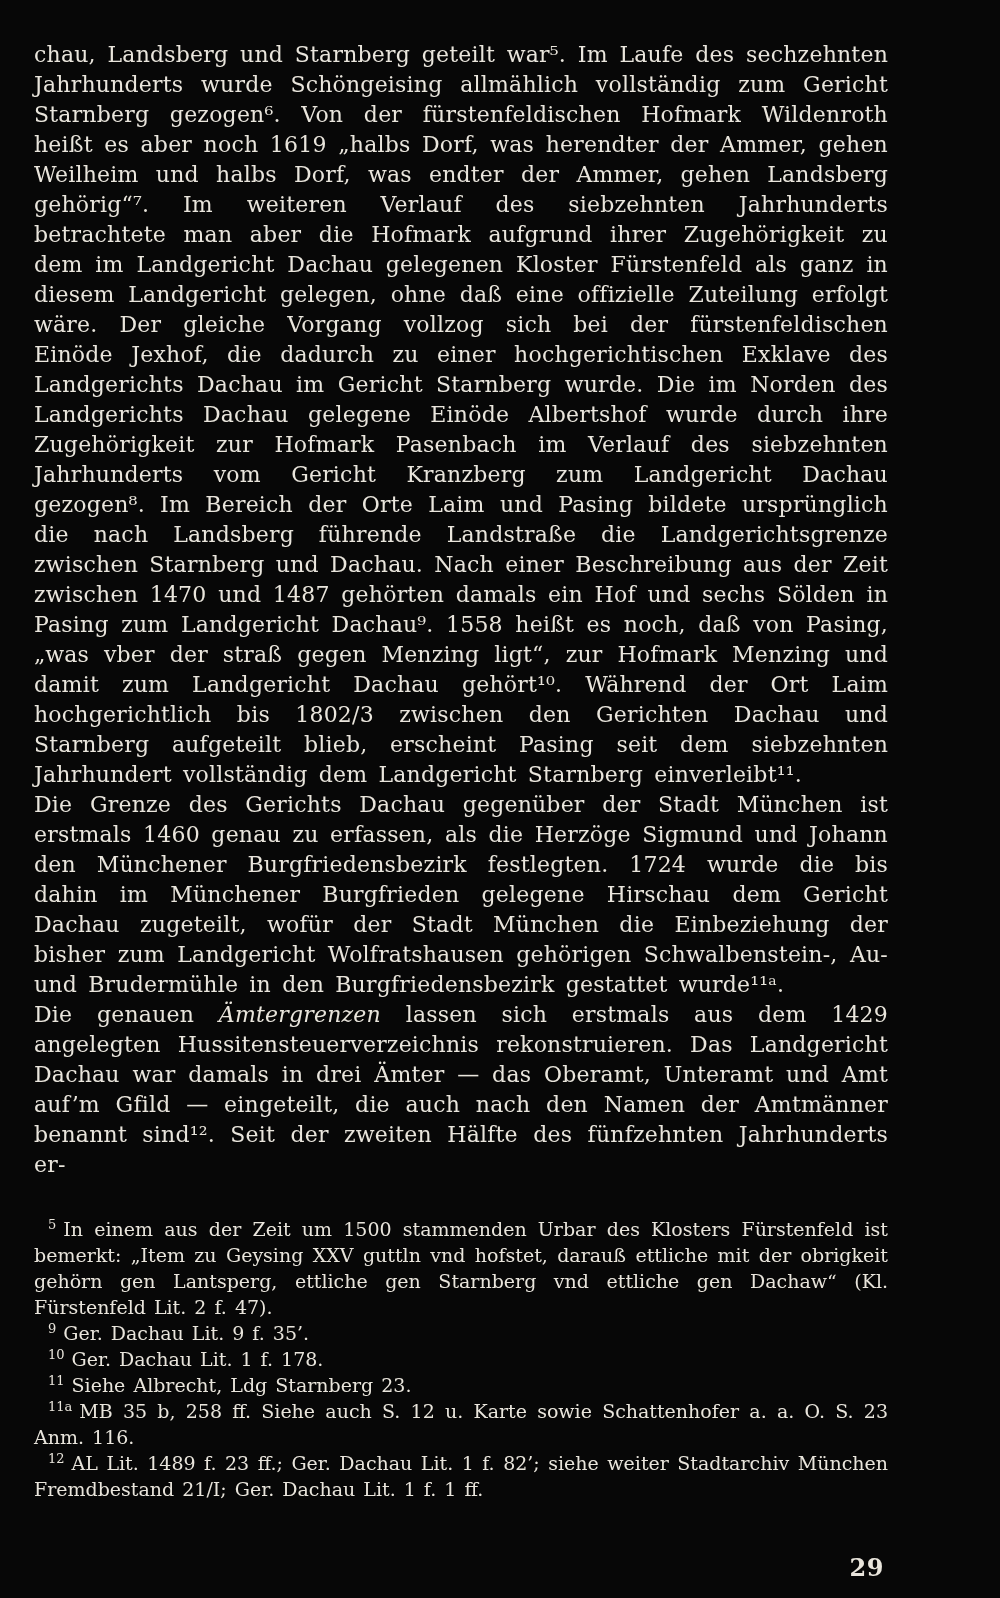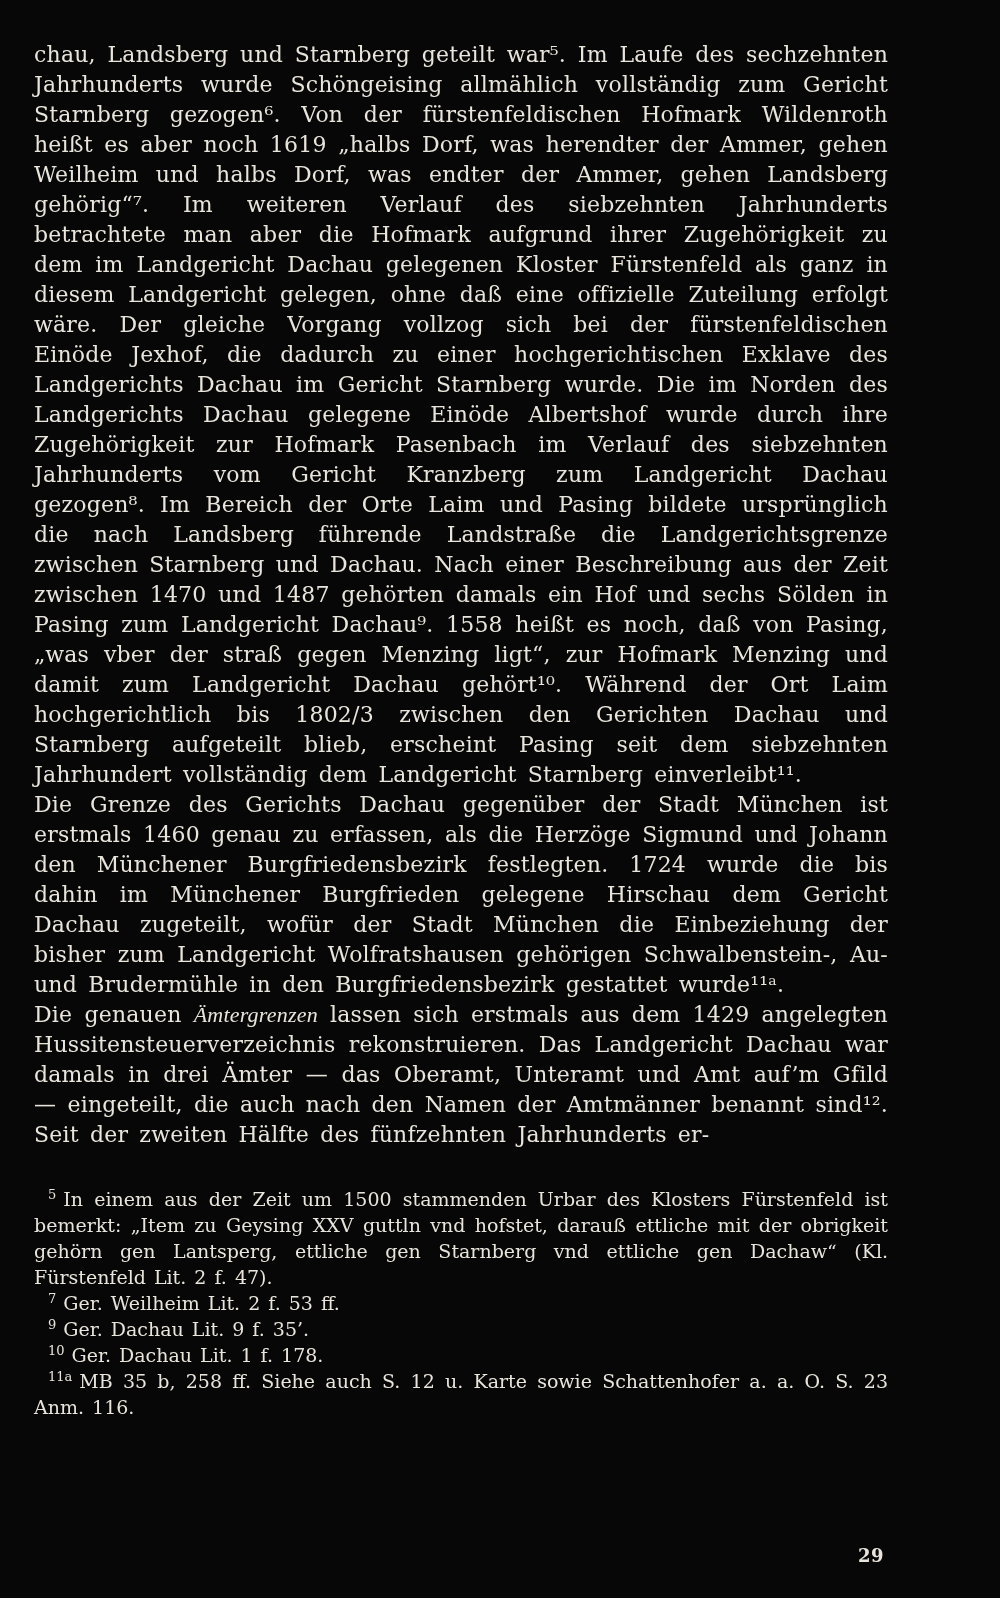--- a/index.html
+++ b/index.html
@@ -22,21 +22,20 @@
   .body-text p.para {
     margin: 0;
     font-size: 22px;
     line-height: 30px;
     text-align: justify;
     word-spacing: 4px;
     letter-spacing: 0.2px;
   }
   .body-text em {
     font-style: italic;
-    font-family: Liberation Serif, serif;
   }
   .footnotes {
     margin-top: 36px;
   }
   .footnote {
     margin: 0;
     font-size: 19px;
     line-height: 26px;
     text-align: justify;
     word-spacing: 2px;
@@ -44,40 +43,41 @@
   }
   .fn-marker {
     font-size: 13px;
     line-height: 0;
     vertical-align: super;
     margin-right: 7px;
   }
   .page-number {
     position: absolute;
     right: 116px;
-    bottom: 32px;
-    font-size: 18px;
+    bottom: 16px;
+    font-size: 24px;
     font-weight: bold;
     letter-spacing: 0.5px;
   }
 </style>
 </head>
 <body>
 
 <div class="page">
 
   <div class="body-text">
     <p class="para">chau, Landsberg und Starnberg geteilt war⁵. Im Laufe des sechzehnten Jahrhunderts wurde Schöngeising allmählich vollständig zum Gericht Starnberg gezogen⁶. Von der fürstenfeldischen Hofmark Wildenroth heißt es aber noch 1619 „halbs Dorf, was herendter der Ammer, gehen Weilheim und halbs Dorf, was endter der Ammer, gehen Landsberg gehörig“⁷. Im weiteren Verlauf des siebzehnten Jahrhunderts betrachtete man aber die Hofmark aufgrund ihrer Zugehörigkeit zu dem im Landgericht Dachau gelegenen Kloster Fürstenfeld als ganz in diesem Landgericht gelegen, ohne daß eine offizielle Zuteilung erfolgt wäre. Der gleiche Vorgang vollzog sich bei der fürstenfeldischen Einöde Jexhof, die dadurch zu einer hochgerichtischen Exklave des Landgerichts Dachau im Gericht Starnberg wurde. Die im Norden des Landgerichts Dachau gelegene Einöde Albertshof wurde durch ihre Zugehörigkeit zur Hofmark Pasenbach im Verlauf des siebzehnten Jahrhunderts vom Gericht Kranzberg zum Landgericht Dachau gezogen⁸. Im Bereich der Orte Laim und Pasing bildete ursprünglich die nach Landsberg führende Landstraße die Landgerichtsgrenze zwischen Starnberg und Dachau. Nach einer Beschreibung aus der Zeit zwischen 1470 und 1487 gehörten damals ein Hof und sechs Sölden in Pasing zum Landgericht Dachau⁹. 1558 heißt es noch, daß von Pasing, „was vber der straß gegen Menzing ligt“, zur Hofmark Menzing und damit zum Landgericht Dachau gehört¹⁰. Während der Ort Laim hochgerichtlich bis 1802/3 zwischen den Gerichten Dachau und Starnberg aufgeteilt blieb, erscheint Pasing seit dem siebzehnten Jahrhundert vollständig dem Landgericht Starnberg einverleibt¹¹.</p>
     <p class="para">Die Grenze des Gerichts Dachau gegenüber der Stadt München ist erstmals 1460 genau zu erfassen, als die Herzöge Sigmund und Johann den Münchener Burgfriedensbezirk festlegten. 1724 wurde die bis dahin im Münchener Burgfrieden gelegene Hirschau dem Gericht Dachau zugeteilt, wofür der Stadt München die Einbeziehung der bisher zum Landgericht Wolfratshausen gehörigen Schwalbenstein-, Au- und Brudermühle in den Burgfriedensbezirk gestattet wurde¹¹ᵃ.</p>
     <p class="para"><span>Die genauen </span><em>Ämtergrenzen</em><span> lassen sich erstmals aus dem 1429 angelegten Hussitensteuerverzeichnis rekonstruieren. Das Landgericht Dachau war damals in drei Ämter — das Oberamt, Unteramt und Amt auf’m Gfild — eingeteilt, die auch nach den Namen der Amtmänner benannt sind¹². Seit der zweiten Hälfte des fünfzehnten Jahrhunderts er-</span></p>
   </div>
 
   <div class="footnotes">
     <p class="footnote"><sup class="fn-marker">5</sup><span class="fn-text">In einem aus der Zeit um 1500 stammenden Urbar des Klosters Fürstenfeld ist bemerkt: „Item zu Geysing XXV guttln vnd hofstet, darauß ettliche mit der obrigkeit gehörn gen Lantsperg, ettliche gen Starnberg vnd ettliche gen Dachaw“ (Kl. Fürstenfeld Lit. 2 f. 47).</span></p>
-    <p class="footnote"><sup class="fn-marker">7</sup><span class="fn-text">Ger. Weilheim Lit. 2 f. 53 ff.</span></p>
     <p class="footnote"><sup class="fn-marker">9</sup><span class="fn-text">Ger. Dachau Lit. 9 f. 35’.</span></p>
     <p class="footnote"><sup class="fn-marker">10</sup><span class="fn-text">Ger. Dachau Lit. 1 f. 178.</span></p>
+    <p class="footnote"><sup class="fn-marker">11</sup><span class="fn-text">Siehe Albrecht, Ldg Starnberg 23.</span></p>
     <p class="footnote"><sup class="fn-marker">11a</sup><span class="fn-text">MB 35 b, 258 ff. Siehe auch S. 12 u. Karte sowie Schattenhofer a. a. O. S. 23 Anm. 116.</span></p>
+    <p class="footnote"><sup class="fn-marker">12</sup><span class="fn-text">AL Lit. 1489 f. 23 ff.; Ger. Dachau Lit. 1 f. 82’; siehe weiter Stadtarchiv München Fremdbestand 21/I; Ger. Dachau Lit. 1 f. 1 ff.</span></p>
   </div>
 
   <div class="page-number">29</div>
 
 </div>
 
 </body></html>

